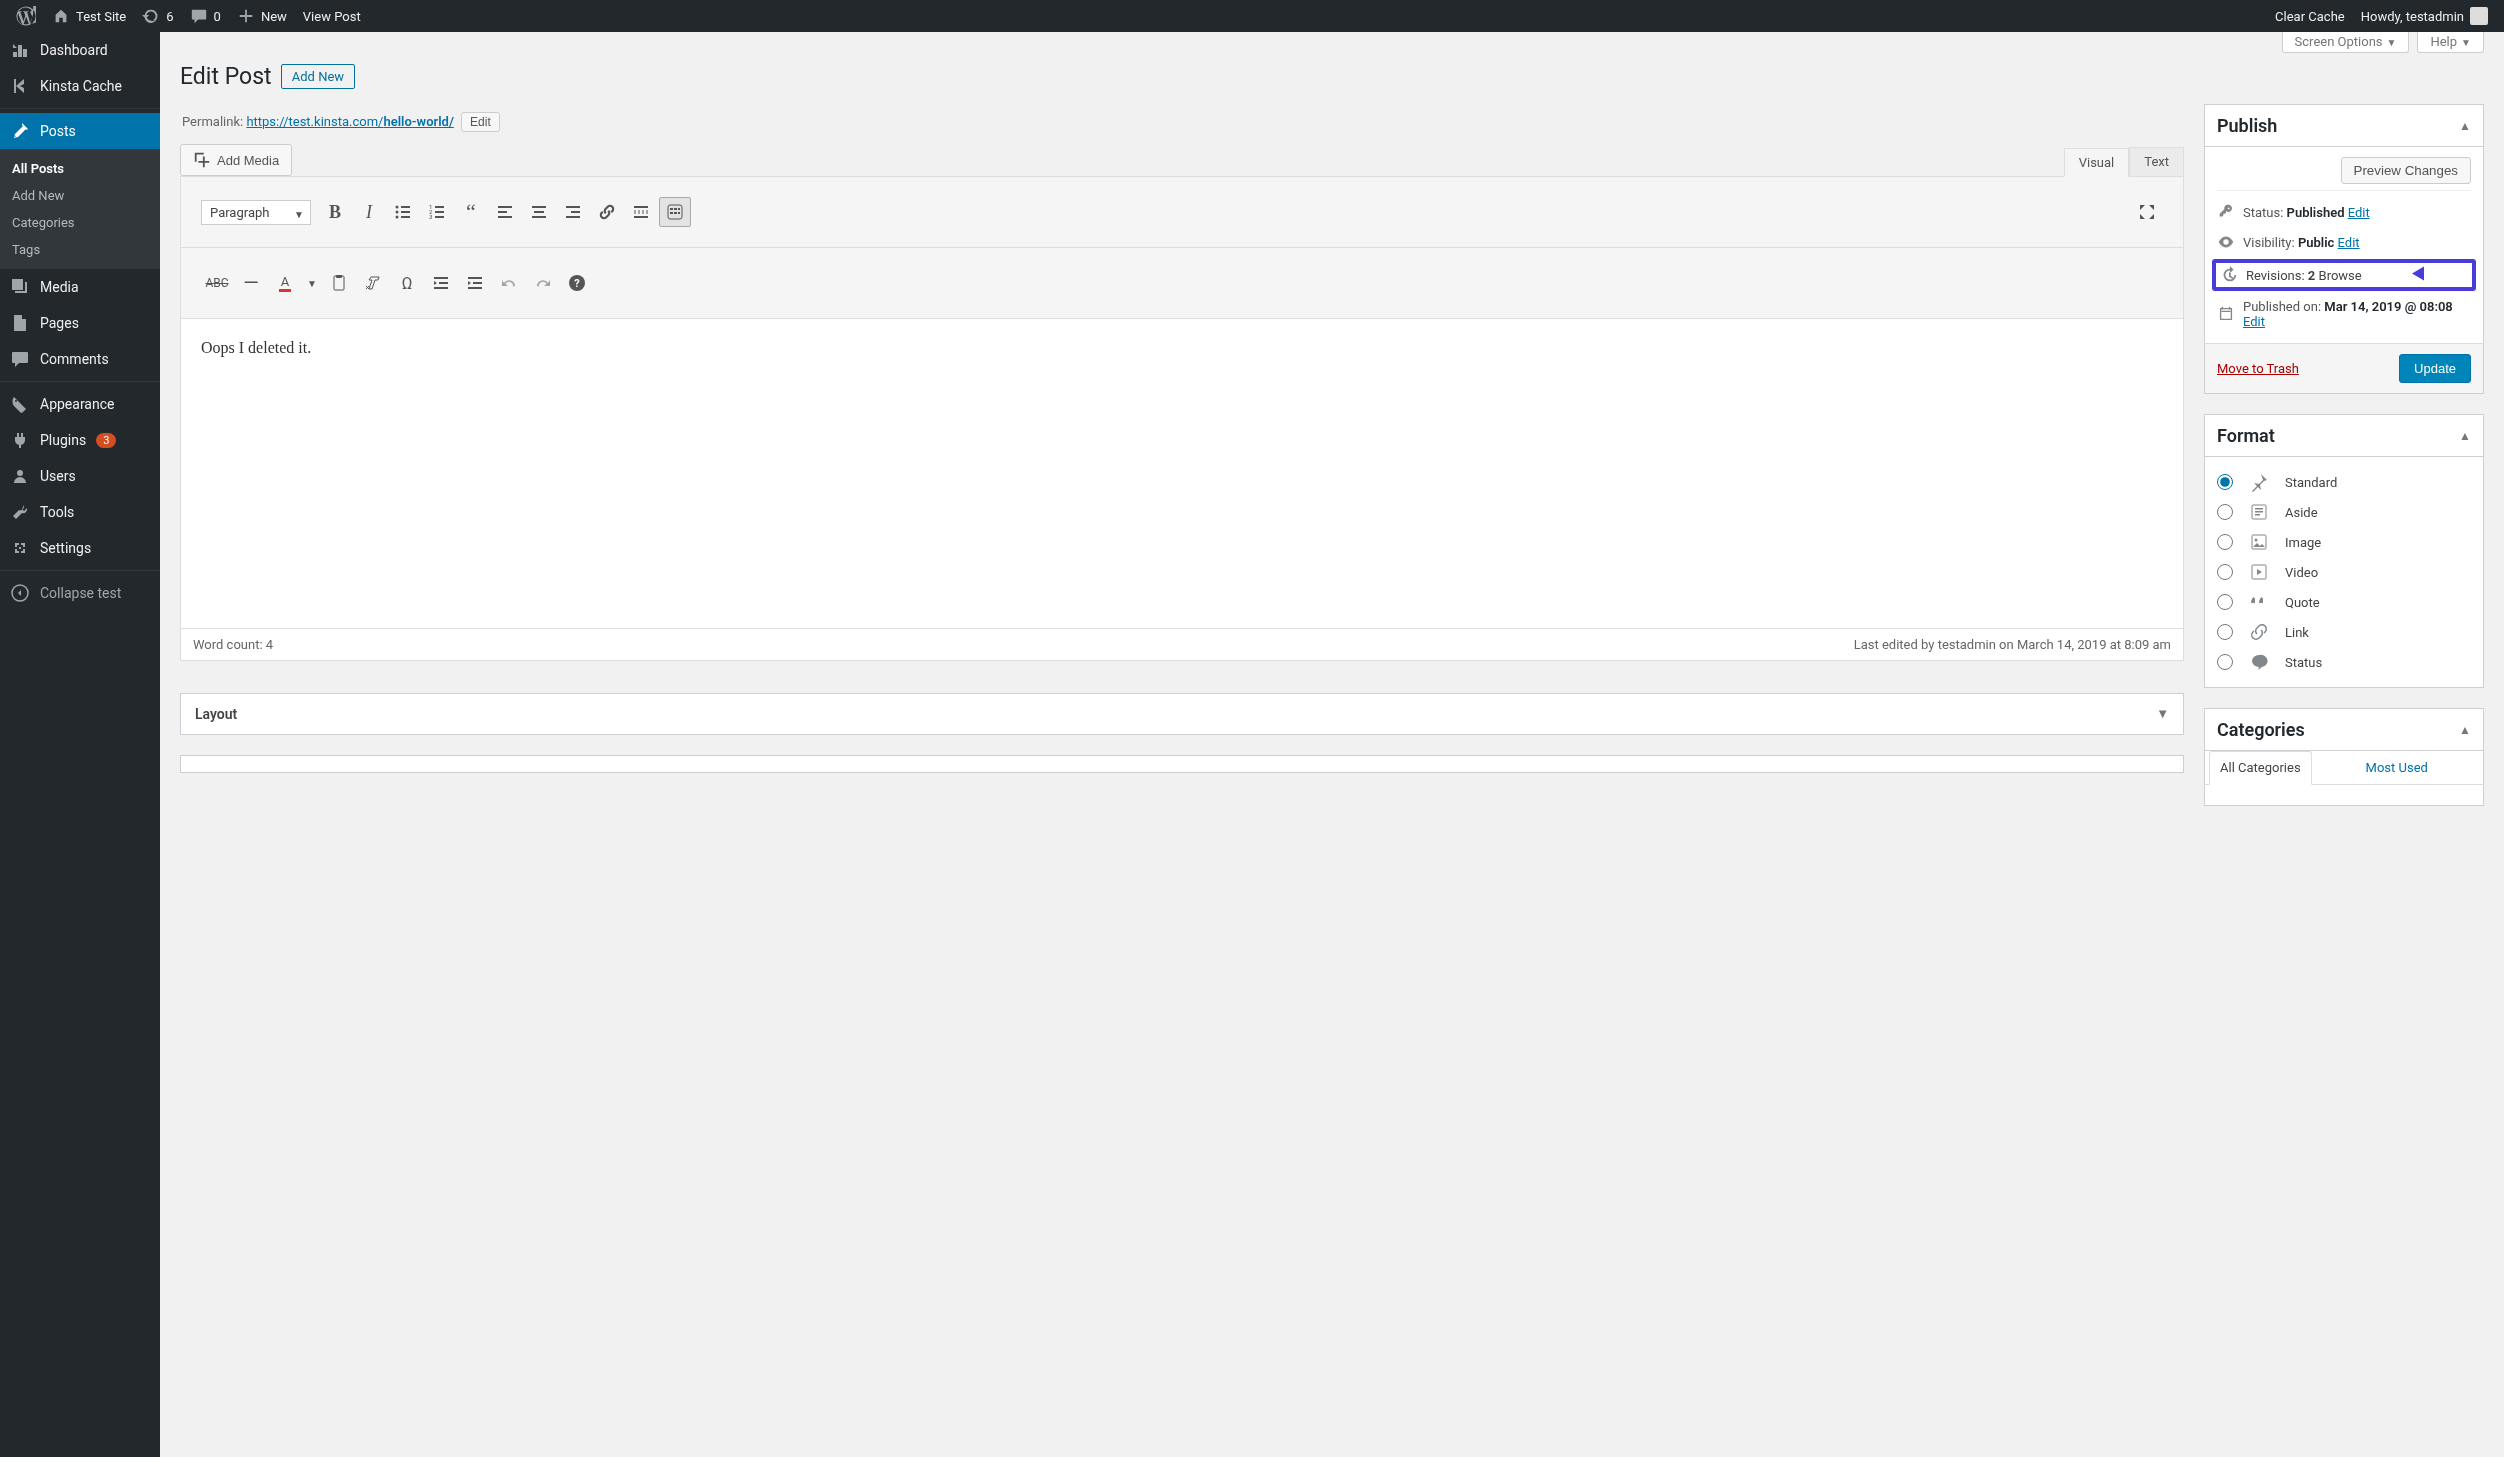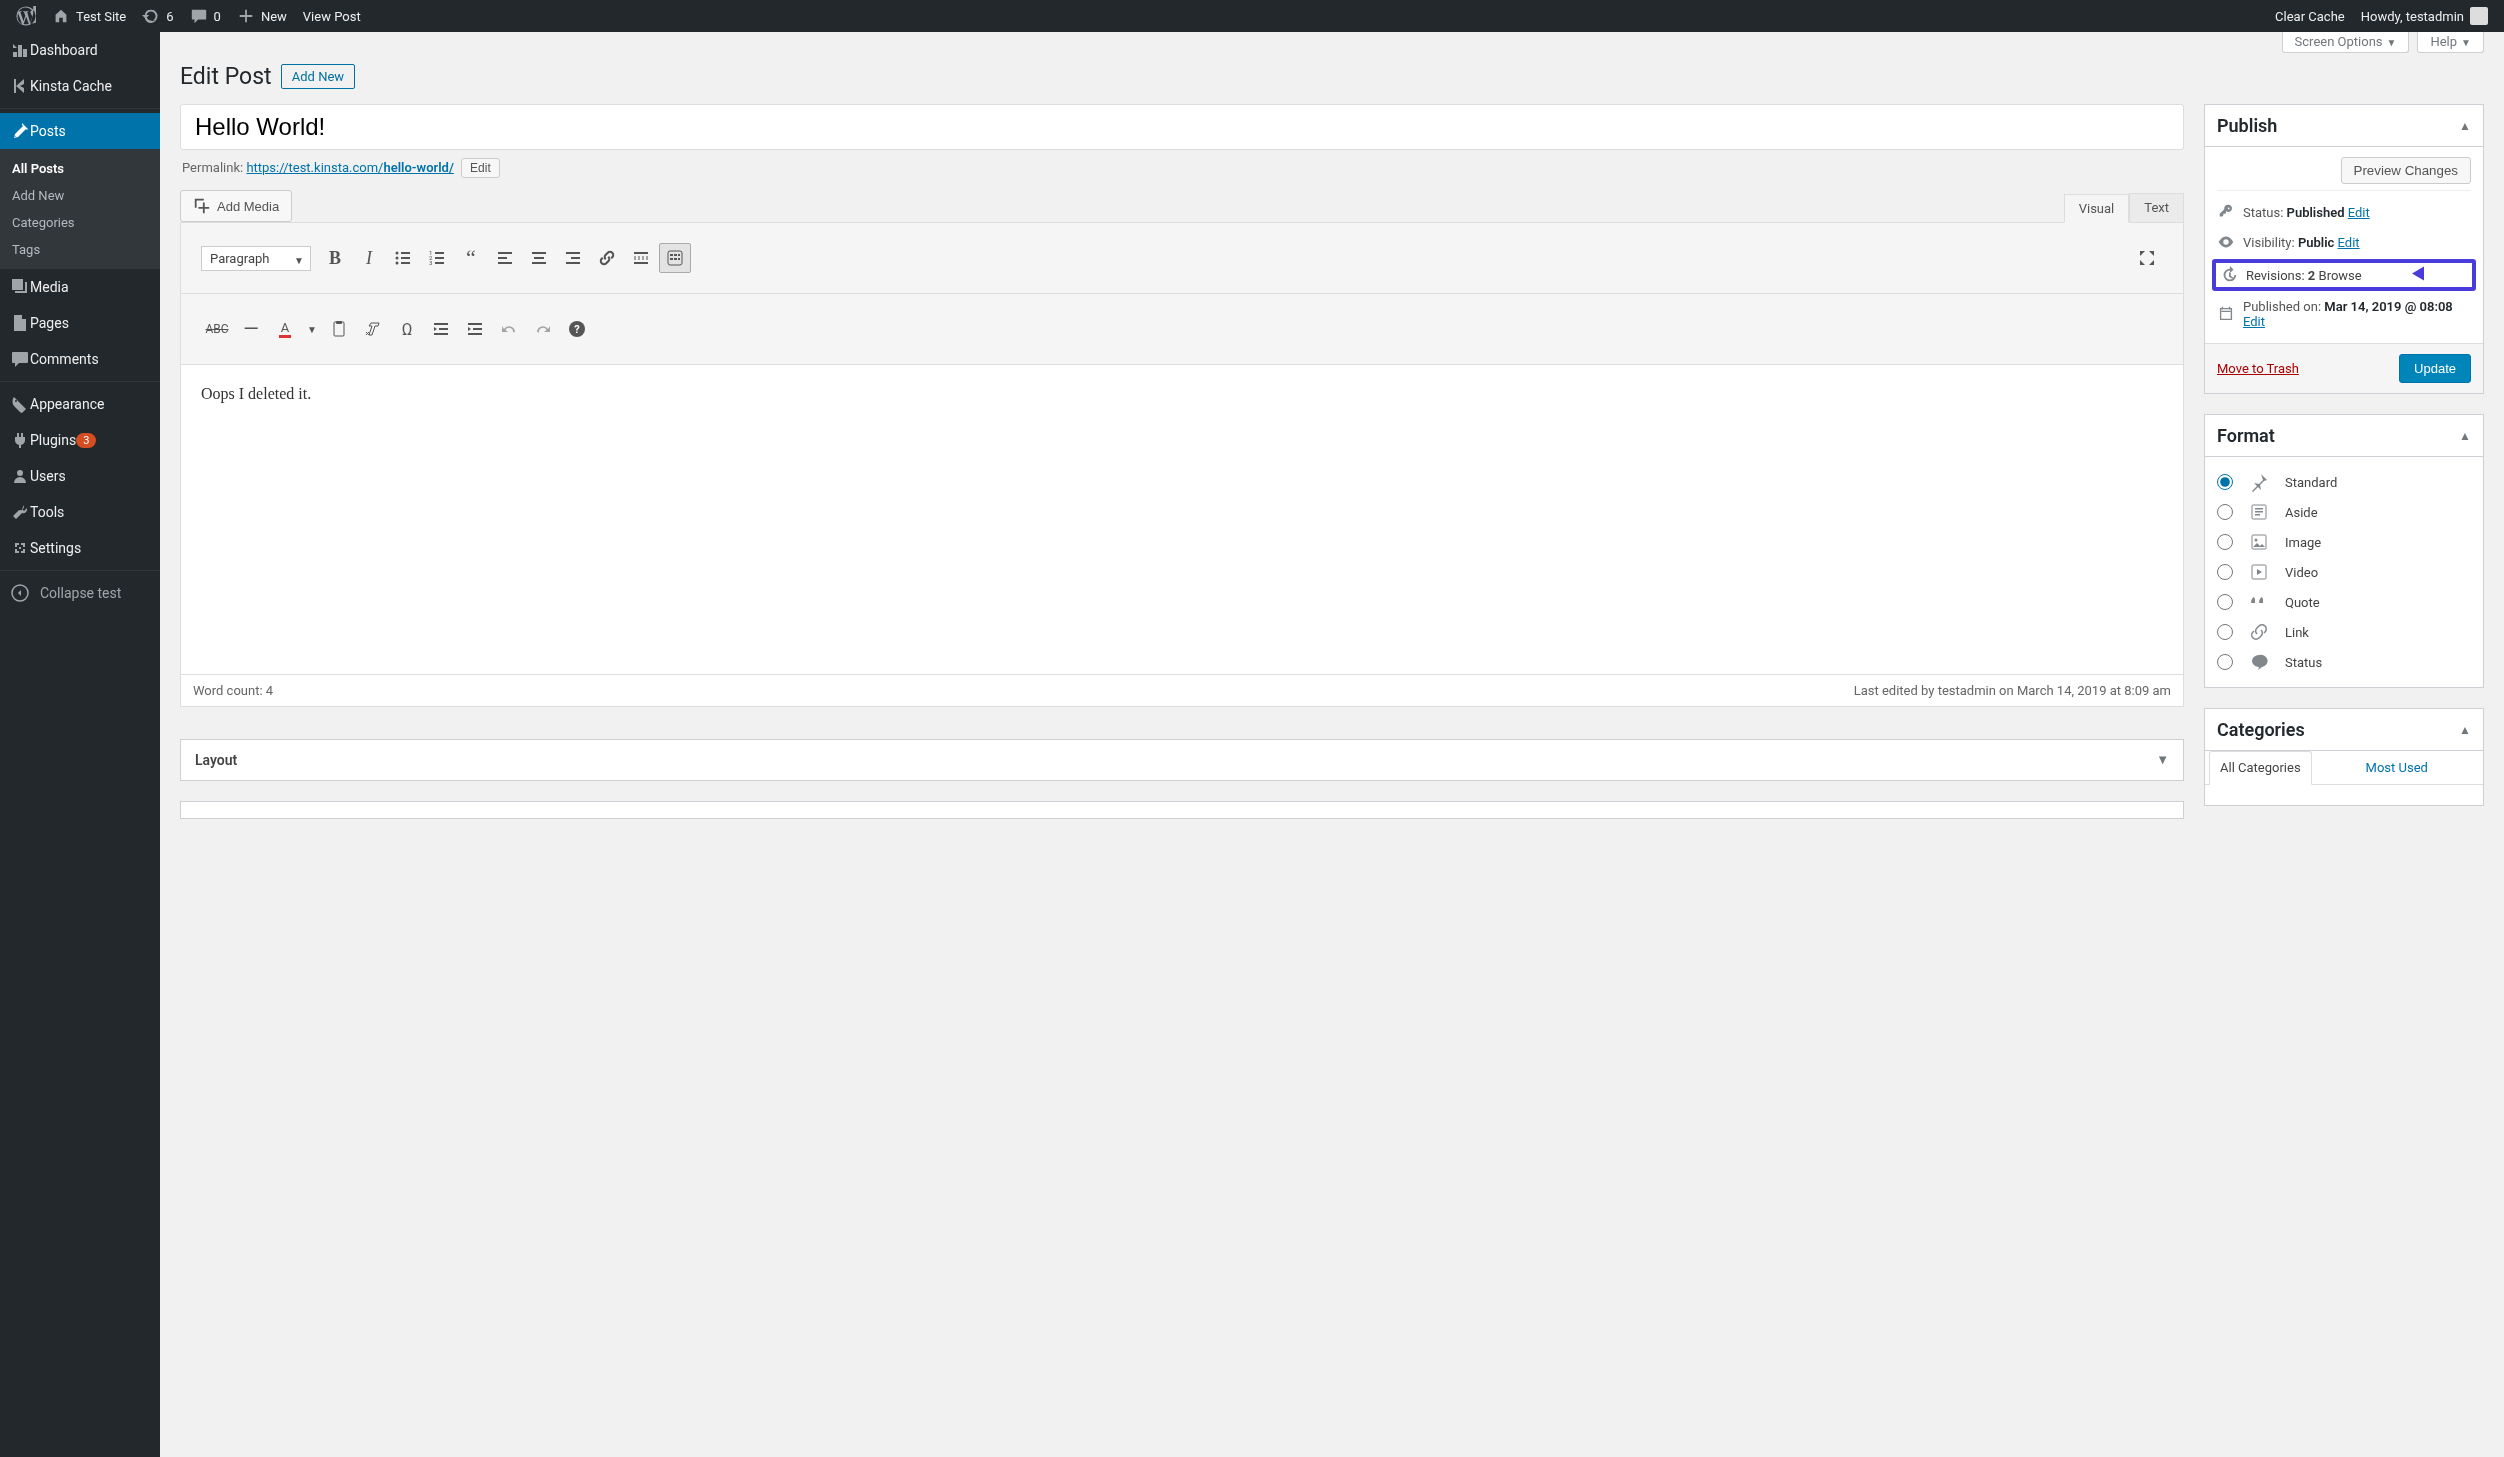--- a/index.html
+++ b/index.html
@@ -9,21 +9,21 @@
 
 .adminbar { position: fixed; top:0; left:0; right:0; height:32px; background:#23282d; color:#eee; display:flex; align-items:center; padding:0 8px; z-index:100; font-size:13px; }
 .adminbar .ab-left { display:flex; align-items:center; gap:0; }
 .adminbar .ab-item { color:#eee; padding:0 8px; height:32px; display:flex; align-items:center; gap:6px; cursor:pointer; }
 .adminbar .ab-right { margin-left:auto; display:flex; align-items:center; }
 .adminbar svg { fill:#a0a5aa; }
 .avatar { width:18px; height:18px; background:#ddd; border-radius:2px; display:inline-block; }
 
 
 .sidebar { position:fixed; top:32px; left:0; bottom:0; width:160px; background:#23282d; color:#eee; font-size:14px; }
-.menu-item { display:flex; align-items:center; padding:8px 10px; color:#eee; cursor:pointer; position:relative; }
+.menu-item { display:flex; align-items:center; padding:8px 10px; color:#eee; gap:10px; cursor:pointer; position:relative; }
 .menu-item.current { background:#0073aa; color:#fff; }
 .menu-item.current::after { content:""; position:absolute; right:-8px; top:50%; transform:translateY(-50%); border:8px solid transparent; border-right-color:#f1f1f1; }
 .menu-item svg { fill:#a0a5aa; width:20px; height:20px; flex-shrink:0; }
 .menu-item.current svg { fill:#fff; }
 .submenu { background:#32373c; padding:6px 0; }
 .submenu .sub-item { padding:6px 12px; color:#b4b9be; cursor:pointer; font-size:13px; }
 .submenu .sub-item.current { color:#fff; font-weight:600; }
 .menu-separator { height:5px; border-bottom:1px solid #32373c; margin-bottom:4px; }
 .badge { background:#d54e21; color:#fff; border-radius:10px; padding:1px 7px; font-size:11px; }
 .collapse { display:flex; align-items:center; gap:10px; padding:8px 10px; color:#a0a5aa; cursor:pointer; }
@@ -245,21 +245,20 @@
     <div class="tab"><span>Help</span><span class="tri">▼</span></div>
   </div>
 
   <div class="wrap">
     <h1 class="page-title">Edit Post</h1>
     <a class="page-title-action">Add New</a>
 
     <div class="layout">
 
       <div class="main-col">
-        <input id="title" value="Hello World!" style="">
         <div class="permalink">
           <span>Permalink:</span>
           <a><span>https://test.kinsta.com/</span><b>hello-world/</b></a>
           <button class="button-small">Edit</button>
         </div>
 
         <div class="editor-box">
           <div class="media-row">
             <button class="add-media-btn">
               <svg viewBox="0 0 20 20" width="18" height="18" fill="#555">

